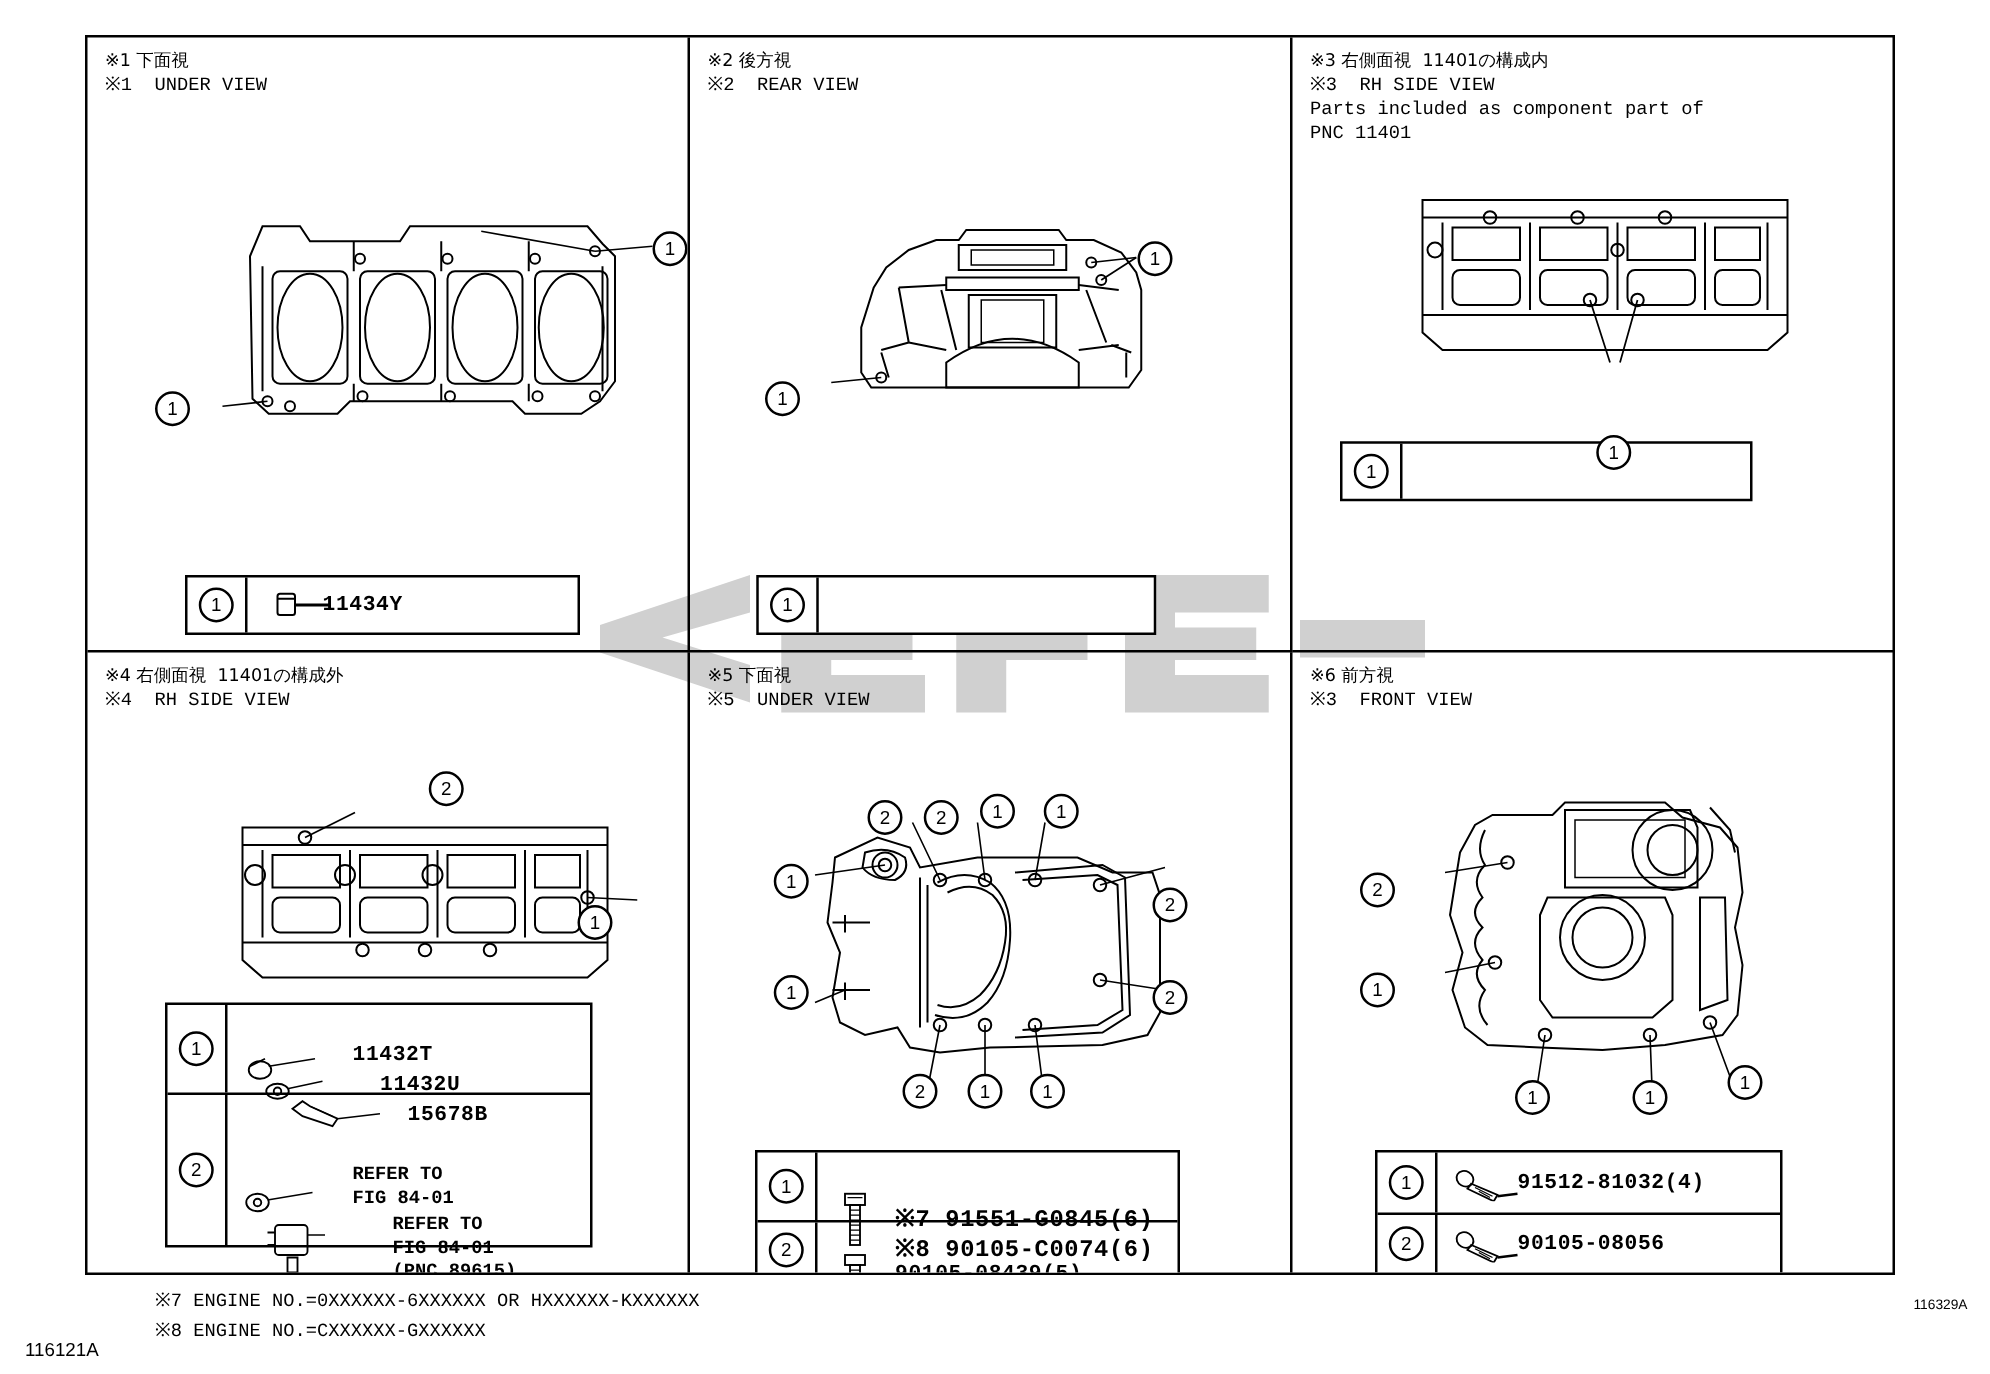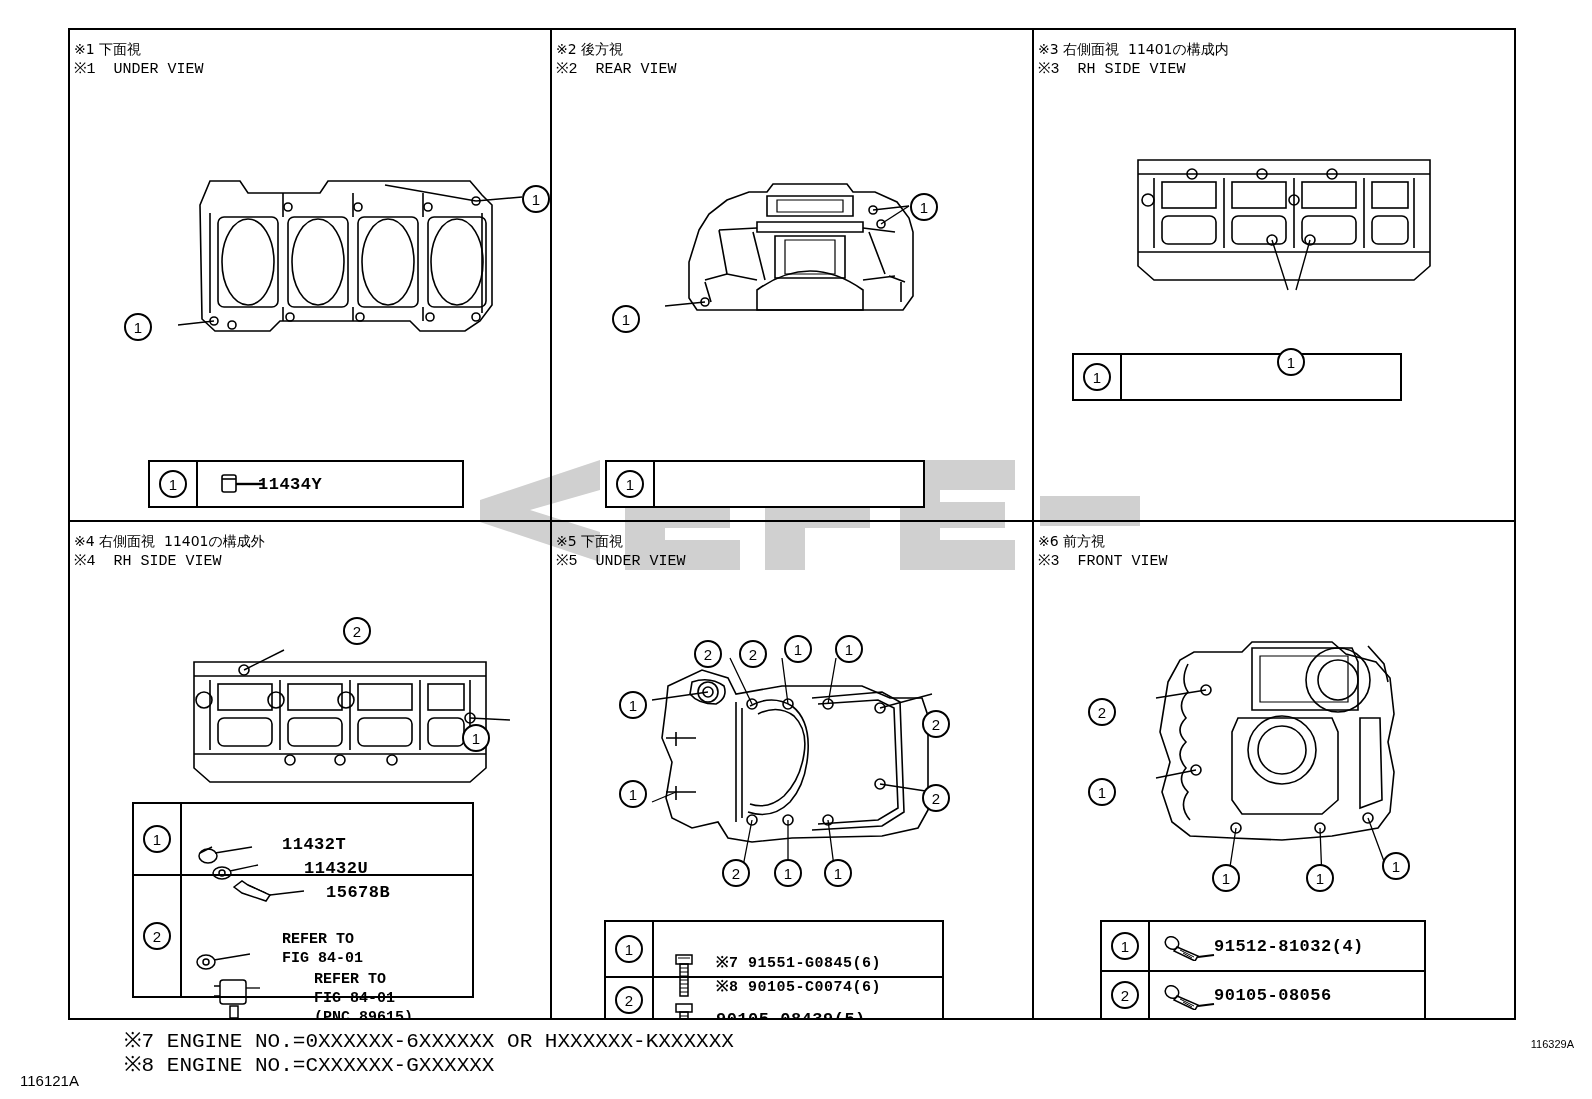--- a/index.html
+++ b/index.html
@@ -48,21 +48,21 @@
     box-sizing: border-box;
     border-right: 2px solid #000;
     border-bottom: 2px solid #000;
     overflow: hidden;
   }
   .cell.c3, .cell.c6 { border-right: none; }
   .cell.c4, .cell.c5, .cell.c6 { border-bottom: none; }
 
   .hdr {
     position: absolute;
-    left: 4px;
+    left: 14px;
     top: 10px;
     font-size: 15px;
     line-height: 19px;
     white-space: pre;
     letter-spacing: 0px;
   }
   .hdr .jp { font-family: "DejaVu Sans", sans-serif; font-size: 14px;}
 
   .art { position: absolute; }
 
@@ -94,21 +94,21 @@
     align-items: center;
     padding-left: 8px;
     position: relative;
   }
   .legend .ptext {
     font-size: 17px;
     font-weight: bold;
     letter-spacing: 0.5px;
     white-space: pre;
   }
-  .legend .ptext.small { font-size: 15px; font-weight: bold; }
+  .legend .ptext.small { font-size: 19px; font-weight: bold; margin-top: 10px; }
 
   .circnum {
     width: 28px; height: 28px;
     border: 2px solid #000;
     border-radius: 50%;
     display: inline-flex;
     align-items: center;
     justify-content: center;
     font-size: 15px;
     font-family: "Liberation Sans", sans-serif;
@@ -126,21 +126,21 @@
     justify-content: center;
     font-size: 15px;
     font-family: "Liberation Sans", sans-serif;
     background: #fff;
     box-sizing: border-box;
     z-index: 5;
   }
 
   .footnote {
     position: absolute;
-    font-size: 21px;
+    font-size: 15px;
     line-height: 20px;
     white-space: pre;
   }
   .code-left {
     position: absolute;
     left: 20px;
     top: 1072px;
     font-size: 15px;
     font-family: "Liberation Sans", sans-serif;
   }
@@ -262,21 +262,22 @@
       <div class="legend" style="left:53px; top:430px; width:320px; height:48px;">
         <div class="row" style="height:44px;">
           <div class="numcell">
               <span class="circnum">1</span>
             </div>
         </div>
       </div>
     </div>
 
     <div class="cell c3">
-      <div class="hdr"><span class="jp">※3 右側面視  11401の構成内</span><br><span>※3  RH SIDE VIEW</span><br></div>
+      <div class="hdr"><span class="jp">※3 右側面視  11401の構成内</span><br><span>※3  RH SIDE VIEW</span><br><span>Parts included as component part of
+PNC 11401</span></div>
 
       <svg class="art" style="left:80px; top:110px;" width="340" height="160" viewBox="0 0 340 160">
         <g fill="none" stroke="#000" stroke-width="1.6">
           <path d="M24 20 L316 20 L316 126 L300 140 L40 140 L24 126 Z"></path>
           <path d="M24 34 L316 34 M24 112 L316 112"></path>
           <path d="M40 38 L40 108 M110 38 L110 108 M180 38 L180 108 M250 38 L250 108 M300 38 L300 108"></path>
           <rect x="48" y="42" width="54" height="26"></rect>
           <rect x="118" y="42" width="54" height="26"></rect>
           <rect x="188" y="42" width="54" height="26"></rect>
           <rect x="258" y="42" width="36" height="26"></rect>

